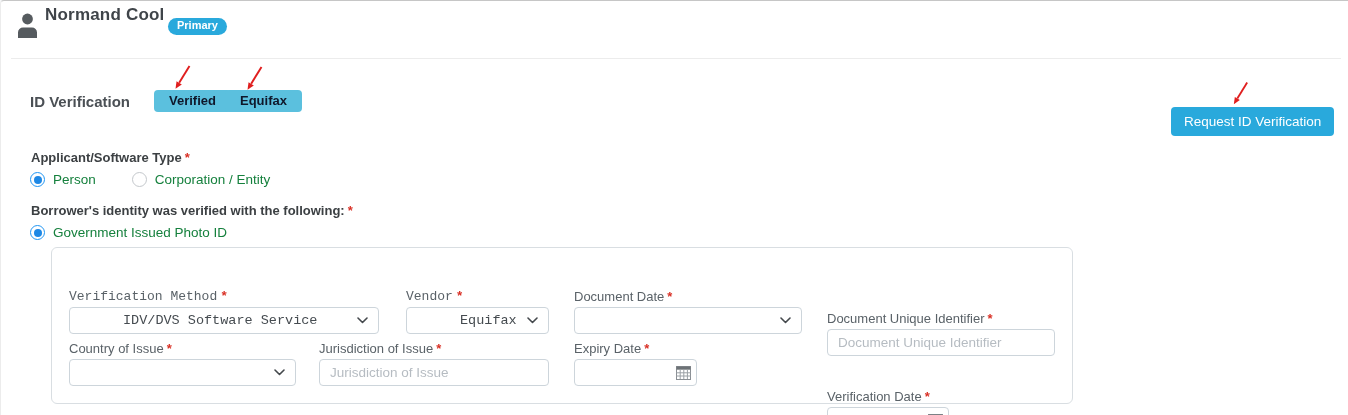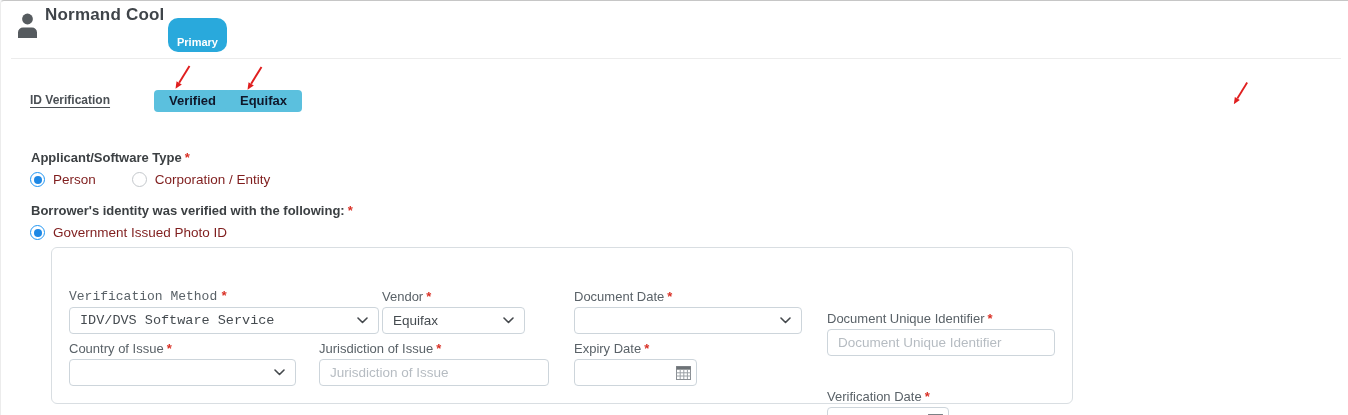--- a/index.html
+++ b/index.html
@@ -8,27 +8,27 @@
   .page {
     position:relative; width:1348px; height:415px; background:#ffffff;
     border-top:1px solid #c6c6c6; border-left:1px solid #ececec;
     border-top-left-radius:4px; overflow:hidden;
   }
   
   .header-name { position:absolute; left:44px; top:4px; font-size:17px; font-weight:bold; color:#3f4449; letter-spacing:.2px; }
   .person-icon { position:absolute; left:14px; top:11px; }
   .pill {
     position:absolute; left:167px; top:17px; background:#29a9dc; color:#ffffff;
-    font-size:11px; font-weight:bold; padding:19px 9px 4px; border-radius:10px; line-height:1;
+    font-size:11px; font-weight:bold; padding:2px 9px 4px; border-radius:10px; line-height:1;
   }
   .divider { position:absolute; left:10px; top:57px; width:1330px; height:1px; background:#ececec; }
   
   .section-title {
-    position:absolute; left:29px; top:92px; font-size:12px; font-weight:bold;
-    color:#4b5055; text-decoration:underline; text-underline-offset:3px;
+    position:absolute; left:29px; top:92px; font-size:15px; font-weight:bold;
+    color:#4b5055; text-underline-offset:3px;
   }
   .tag {
     position:absolute; top:89px; background:#5bc0de; color:#0f172a; font-size:13px; font-weight:bold;
     padding:4px 15px 5px; border-radius:4px; line-height:1;text-align:right;
   }
   .tag.verified { left:153px; }
   .tag.equifax  { left:224px; }
   .btn-request {
     position:absolute; left:1170px; top:106px; height:29px; padding:0 13px;
     background:#29a9dc; color:#ffffff; font-size:13.5px; border:none; border-radius:4px;
@@ -42,32 +42,32 @@
   .radio-row { position:absolute; display:flex; align-items:center; gap:8px; }
   .radio {
     width:15px; height:15px; border-radius:50%; background:#fff;
     border:1px solid #c4c8cc; display:inline-block; position:relative; cursor:pointer;
   }
   .radio.checked { border:1.5px solid #2196f3; }
   .radio.checked::after {
     content:""; position:absolute; left:2.5px; top:2.5px; right:2.5px; bottom:2.5px;
     background:#1e88e5; border-radius:50%;
   }
-  .rlabel { font-size:13.5px; color:#7f1d1d; margin-right:28px; }
+  .rlabel { font-size:13.5px; color:#15803d; margin-right:28px; }
   
   .panel { position:absolute; left:50px; top:246px; width:1022px; height:157px; background:#fff;
     border:1px solid #d9dee2; border-radius:6px; }
   .fgroup { position:absolute; }
   .flabel { font-size:13px; color:#5a6268; display:block; height:16px; line-height:16px; margin-bottom:2px; white-space:nowrap; }
   .control {
     height:27px; border:1px solid #cdd5db; border-radius:4px; background:#fff;
     display:flex; align-items:center; font-size:13.5px; color:#454b50;
   }
   .select-box { justify-content:space-between; padding:0 10px; cursor:pointer; }
-  .select-box .val { white-space:nowrap; overflow:hidden; }
+  .select-box .val { white-space:nowrap; overflow:hidden;margin-left:43px; }
   .text-input {
     width:100%; height:27px; border:1px solid #cdd5db; border-radius:4px; background:#fff;
     font-size:13.5px; color:#454b50; padding:0 10px; font-family:"Liberation Sans", sans-serif; outline:none;
   }
   .text-input::placeholder { color:#b6bcc2; opacity:1; }
   .date-box { justify-content:space-between; padding:0 5px 0 8px; }
   .date-input { border:none; outline:none; width:80%; font-size:13.5px; color:#454b50; font-family:"Liberation Sans", sans-serif; }
   .cal-btn { display:inline-flex; align-items:center; cursor:pointer; }
 </style>
 </head>
@@ -79,20 +79,21 @@
     <circle cx="12.5" cy="7" r="5.4" fill="#565b5f"></circle>
     <path d="M3 26 v-5.5 a5 5 0 0 1 5-5 h9 a5 5 0 0 1 5 5 V26 z" fill="#565b5f"></path>
   </svg>
   <div class="header-name">Normand Cool</div>
   <span class="pill">Primary</span>
   <div class="divider"></div>
 
   <div class="section-title">ID Verification</div>
   <span class="tag verified">Verified</span>
   <span class="tag equifax">Equifax</span>
+  <button class="btn-request">Request ID Verification</button>
 
   <svg class="arrow" style="left:171px; top:61px;" width="21" height="29" viewBox="0 0 24 30">
     <line x1="20" y1="3" x2="8.2" y2="22.2" stroke="#e01e1e" stroke-width="2.2"></line>
     <polygon points="4,29 11.2,24 5.2,20.4" fill="#e01e1e"></polygon>
   </svg>
   <svg class="arrow" style="left:243px; top:62px;" width="21" height="29" viewBox="0 0 24 30">
     <line x1="20" y1="3" x2="8.2" y2="22.2" stroke="#e01e1e" stroke-width="2.2"></line>
     <polygon points="4,29 11.2,24 5.2,20.4" fill="#e01e1e"></polygon>
   </svg>
   <svg class="arrow" style="left:1227px; top:79px;" width="25" height="25" viewBox="0 0 24 30">
@@ -131,21 +132,21 @@
   <div class="fgroup" style="left:68px; top:288px; width:310px;font-family:Liberation Mono, monospace;">
     <span class="flabel"><span>Verification Method</span><span class="req">*</span></span>
     <div class="control select-box">
       <span class="val">IDV/DVS Software Service</span>
       <svg width="11" height="7" viewBox="0 0 11 7">
           <polyline points="1,1 5.5,5.5 10,1" fill="none" stroke="#45494d" stroke-width="1.6" stroke-linecap="round" stroke-linejoin="round"></polyline>
         </svg>
     </div>
   </div>
 
-  <div class="fgroup" style="left:381px; top:288px; width:143px;">
+  <div class="fgroup" style="left:405px; top:288px; width:143px;font-family:Liberation Mono, monospace;">
     <span class="flabel"><span>Vendor</span><span class="req">*</span></span>
     <div class="control select-box">
       <span class="val">Equifax</span>
       <svg width="11" height="7" viewBox="0 0 11 7">
           <polyline points="1,1 5.5,5.5 10,1" fill="none" stroke="#45494d" stroke-width="1.6" stroke-linecap="round" stroke-linejoin="round"></polyline>
         </svg>
     </div>
   </div>
 
   <div class="fgroup" style="left:573px; top:288px; width:228px;">

